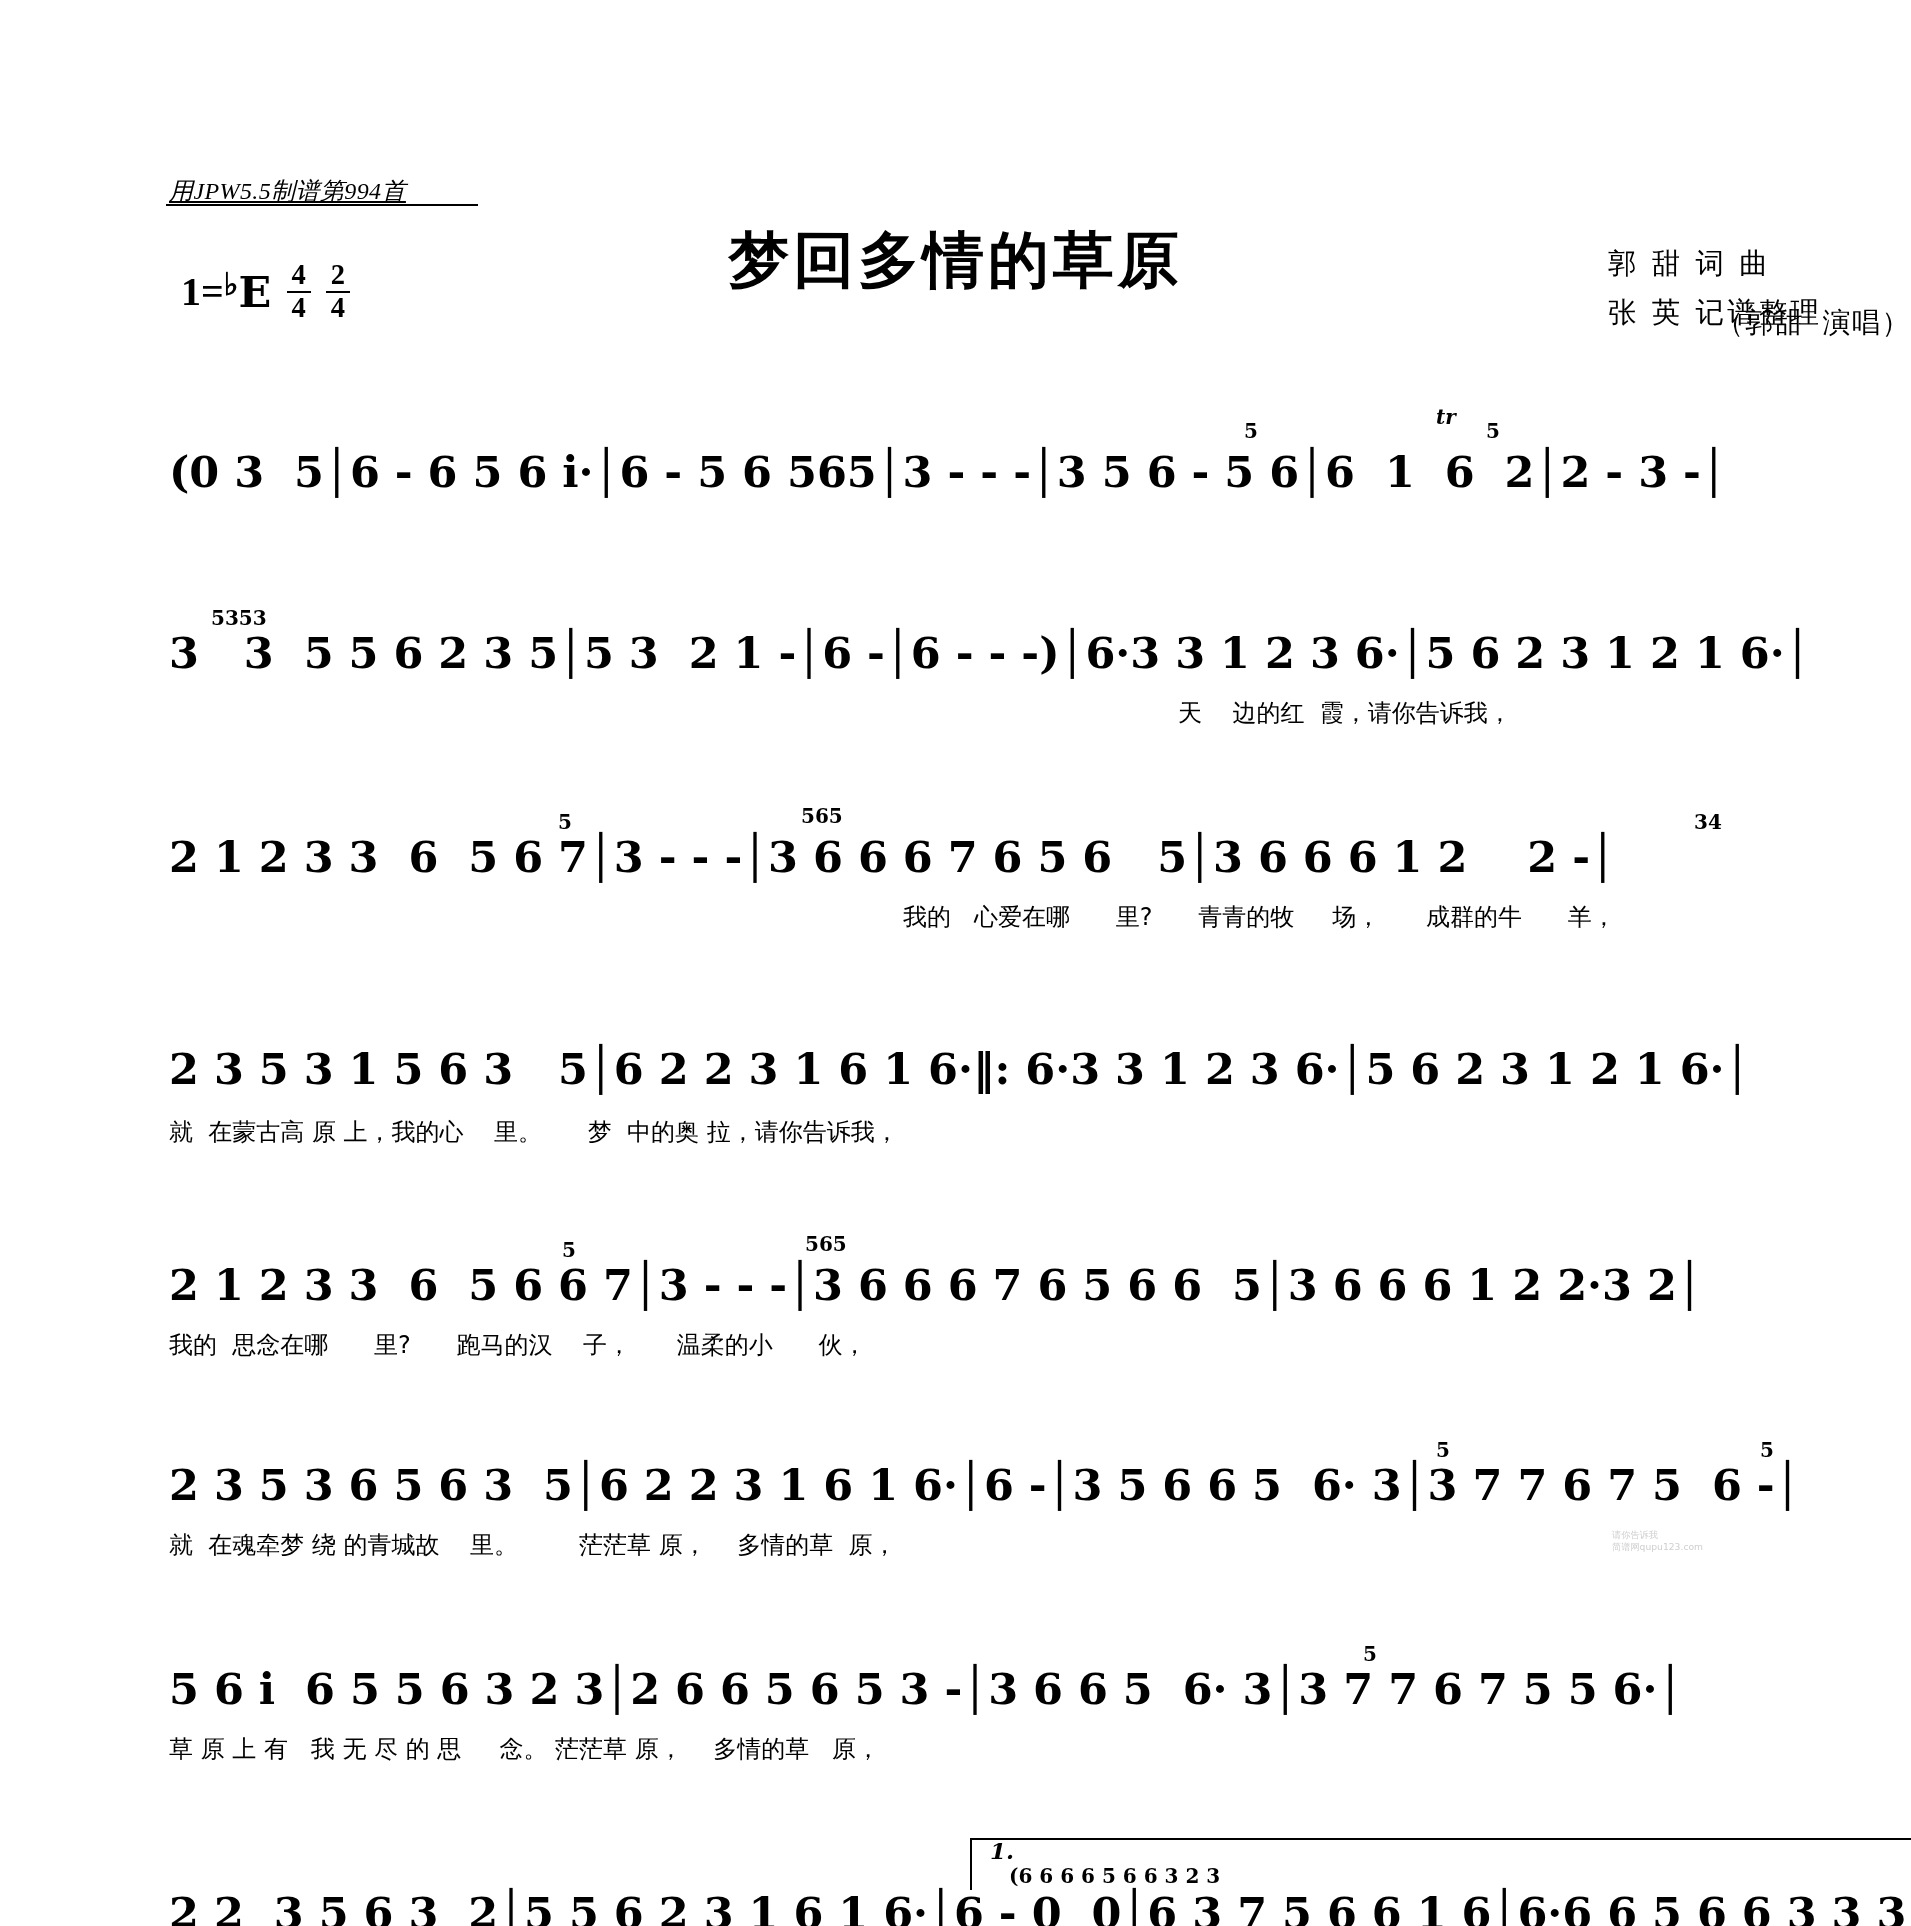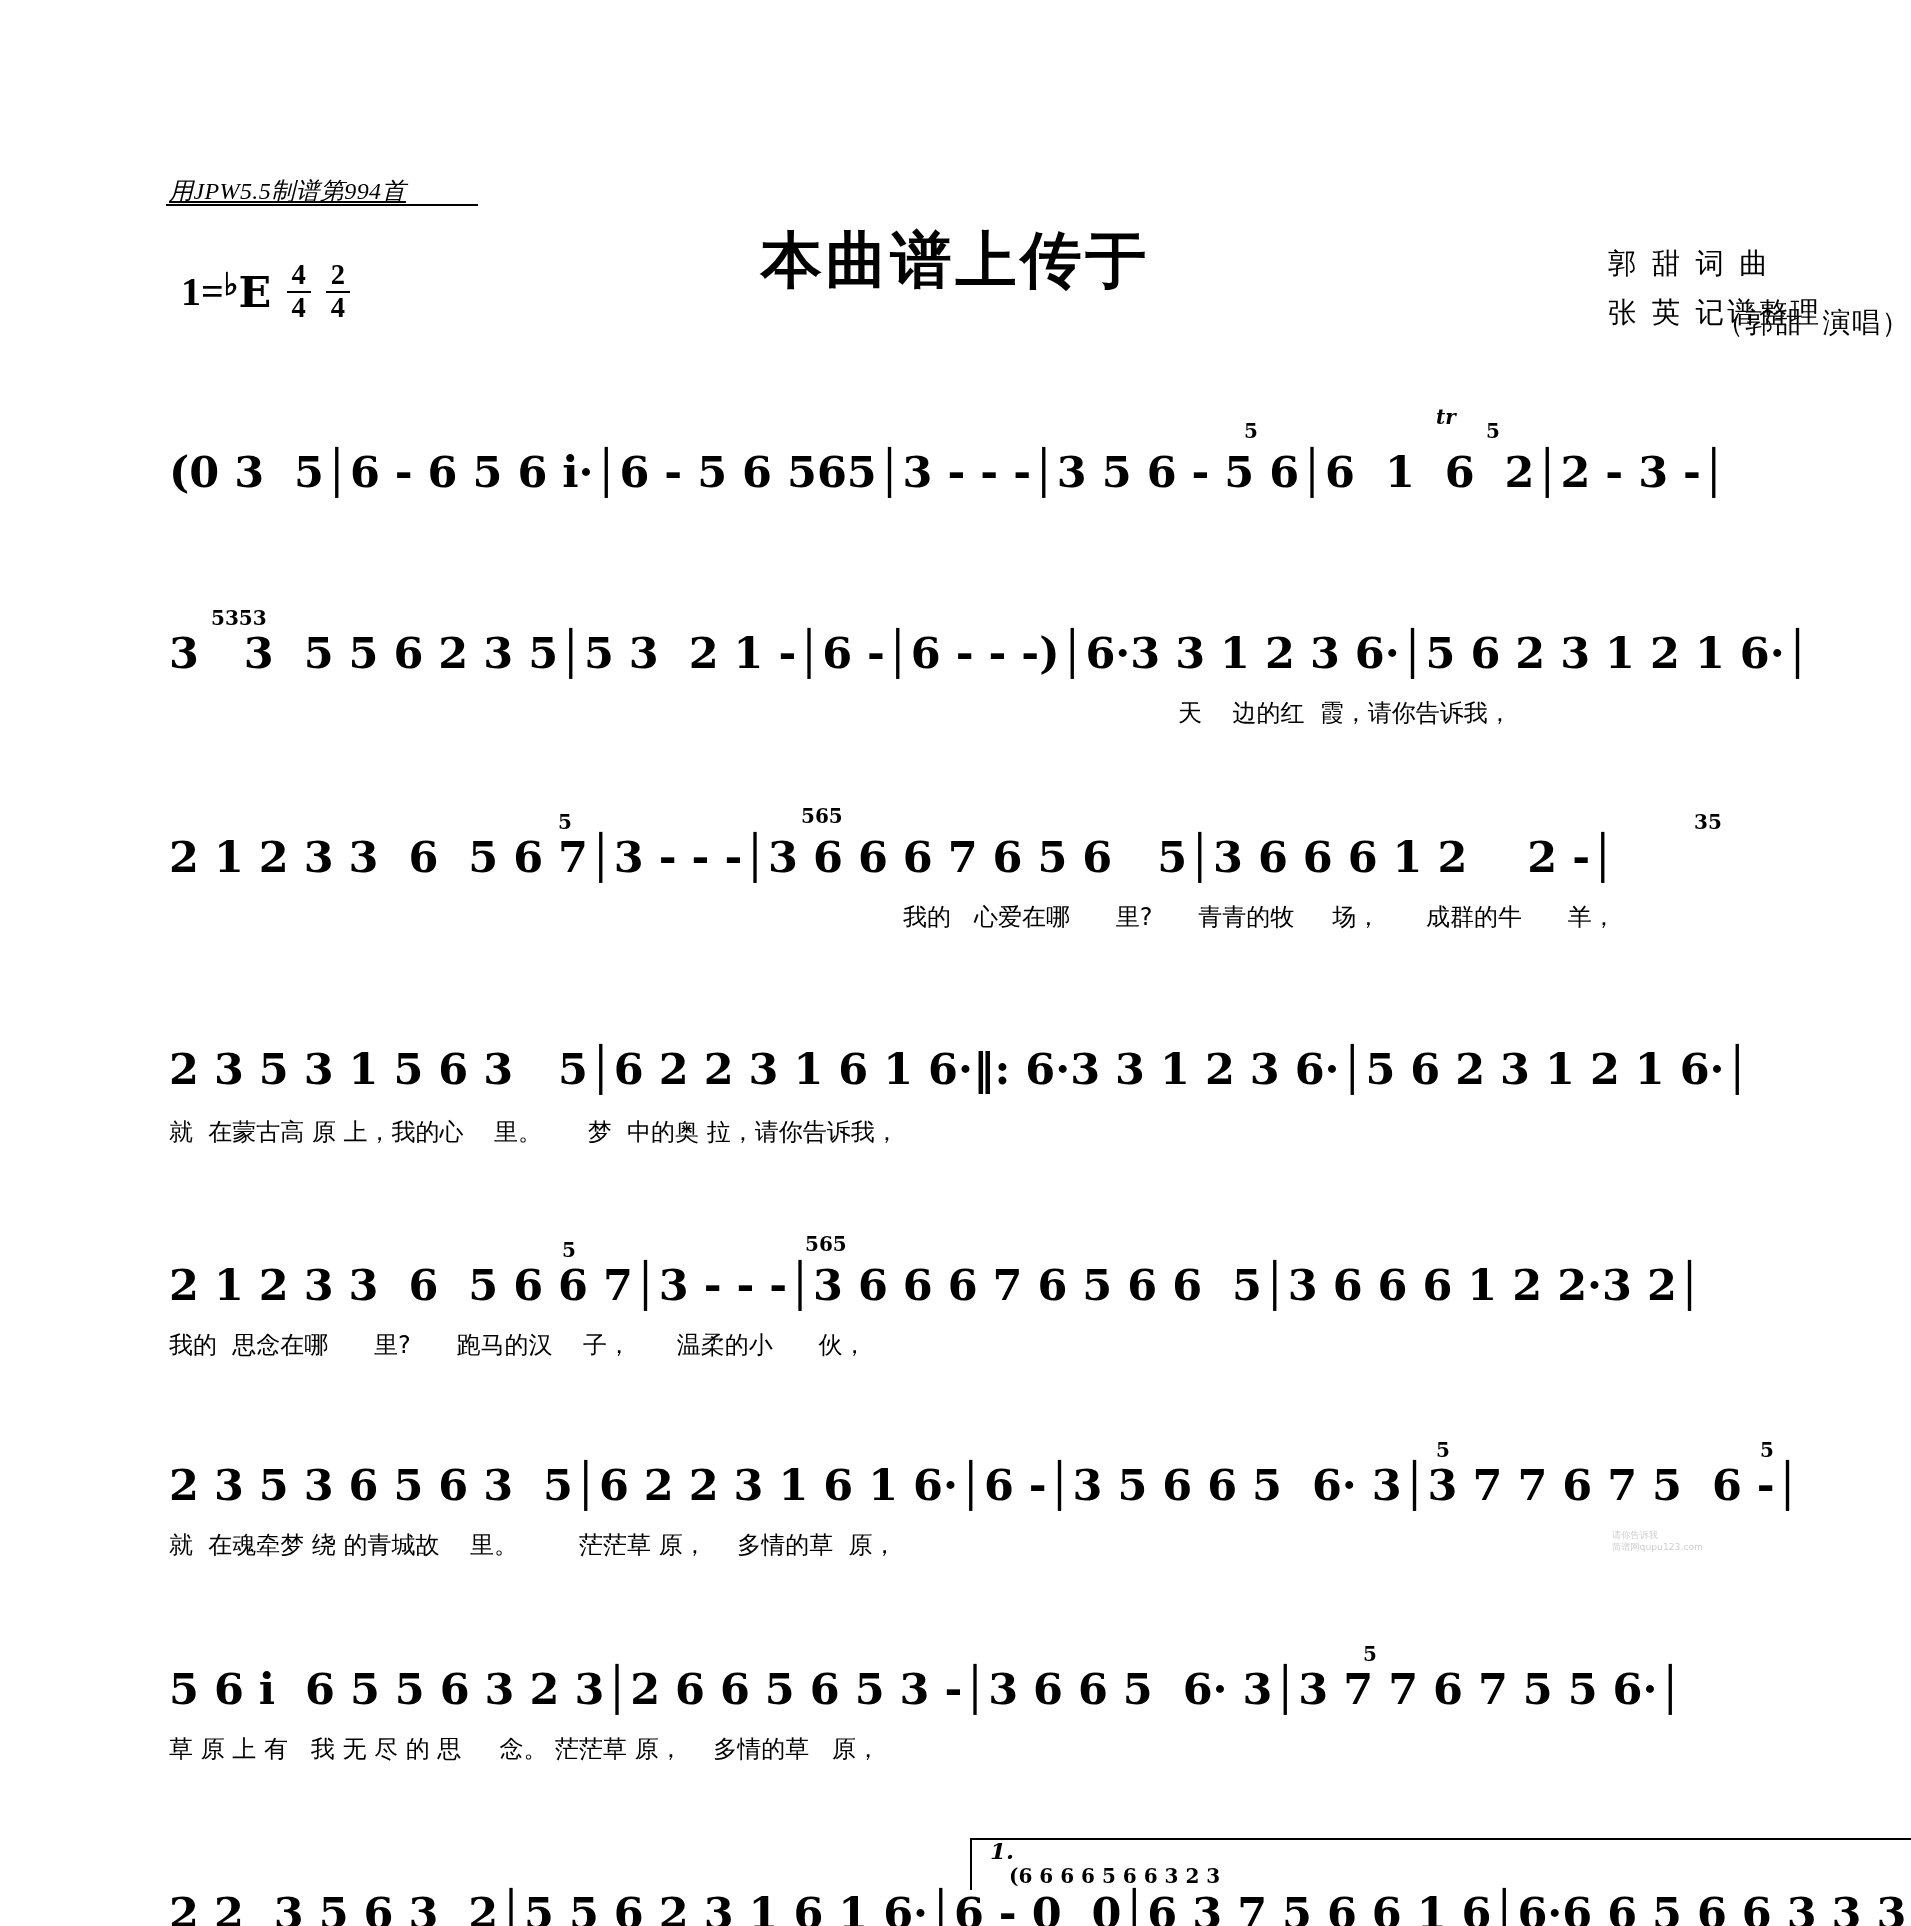--- a/index.html
+++ b/index.html
@@ -75,21 +75,21 @@
   .rpt-label { position:absolute; font-family:"DejaVu Serif",serif; font-style:italic; font-size:23px; font-weight:700; }
 </style>
 </head>
 <body>
 
 <div class="page">
 
   <div class="jpw-note">用JPW5.5制谱第994首</div>
   <div class="jpw-rule"></div>
 
-  <div class="title">本曲谱上传于</div>
+  <div class="title">梦回多情的草原</div>
   <div class="subtitle">（郭甜 演唱）</div>
 
   <div class="credits">
     <div>郭  甜 词   曲</div>
     <div>张  英 记谱整理</div>
   </div>
 
   <div class="keysig">
     <span class="eq">1=</span>
     <span class="flat">♭</span>
@@ -115,21 +115,21 @@
 
   <div class="system" style="top:628px;">
     <div class="tiny" style="position:absolute; left:42px; top:-22.3px;">5353</div>
     <div class="notes">3   3  5 5 6 2 3 5│5 3  2 1 -│6 -│6 - - -)│6·3 3 1 2 3 6·│5 6 2 3 1 2 1 6·│</div>
     <div class="lyrics" style="margin-top:18.5px; margin-left:1009px;">天    边的红  霞，请你告诉我，</div>
   </div>
 
   <div class="system" style="top:832px;">
     <div class="tiny" style="position:absolute; left:389px; top:-22.3px;">5</div>
     <div class="tiny" style="position:absolute; left:632px; top:-28px;">565</div>
-    <div class="tiny" style="position:absolute; left:1525px; top:-22.3px;">35</div>
+    <div class="tiny" style="position:absolute; left:1525px; top:-22.3px;">34</div>
     <div class="notes">2 1 2 3 3  6  5 6 7│3 - - -│3 6 6 6 7 6 5 6   5│3 6 6 6 1 2    2 -│</div>
     <div class="lyrics" style="margin-top:18.5px;text-align:right;">我的   心爱在哪      里?      青青的牧     场，      成群的牛      羊，</div>
   </div>
 
   <div class="system" style="top:1044px;">
     <div class="notes">2 3 5 3 1 5 6 3   5│6 2 2 3 1 6 1 6·‖: 6·3 3 1 2 3 6·│5 6 2 3 1 2 1 6·│</div>
     <div class="lyrics" style="margin-top:22px;">就  在蒙古高 原 上，我的心    里。      梦  中的奥 拉，请你告诉我，</div>
   </div>
 
   <div class="system" style="top:1260px;">

